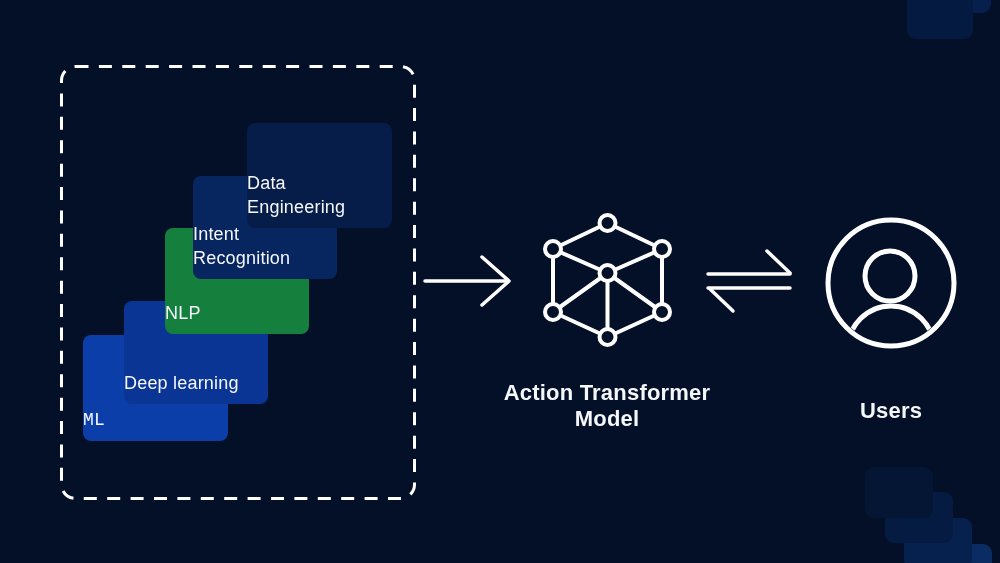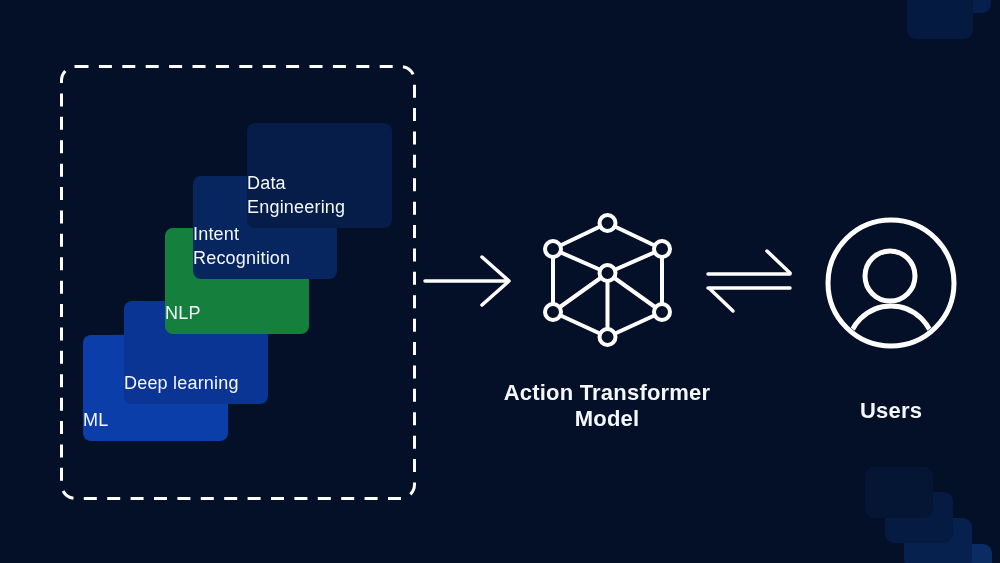--- a/index.html
+++ b/index.html
@@ -41,21 +41,21 @@
 
   <div class="deco" style="left:924px;top:544px;width:68px;height:51px;background:#0b2b63;"></div>
   <div class="deco" style="left:904px;top:518px;width:68px;height:51px;background:#07214f;"></div>
   <div class="deco" style="left:885px;top:492px;width:68px;height:51px;background:#061b42;"></div>
   <div class="deco" style="left:865px;top:467px;width:68px;height:51px;background:#051635;"></div>
 
   <svg class="frame-svg" width="360" height="440" viewBox="0 0 360 440">
     <rect x="3.5" y="3.5" width="353" height="432" rx="14" fill="none" stroke="#ffffff" stroke-width="3" stroke-dasharray="13 10.4"></rect>
   </svg>
 
-  <div class="stack-box" style="left: 83px; top: 335px; width: 145px; height: 106px; background: rgb(11, 62, 168);">
+  <div class="stack-box" style="left: 83px; top: 335px; width: 145px; height: 106px; background: rgb(11, 62, 168); font-family: Liberation Mono, monospace;">
     <span class="lbl">ML</span>
   </div>
   <div class="stack-box" style="left: 124px; top: 301px; width: 144px; height: 103px; background: rgb(10, 53, 149);">
     <span class="lbl">Deep learning</span>
   </div>
   <div class="stack-box" style="left: 165px; top: 228px; width: 144px; height: 106px; background: #15803d;">
     <span class="lbl">NLP</span>
   </div>
   <div class="stack-box" style="left: 193px; top: 176px; width: 144px; height: 103px; background: rgb(7, 38, 95);">
     <span class="lbl">Intent Recognition</span>

